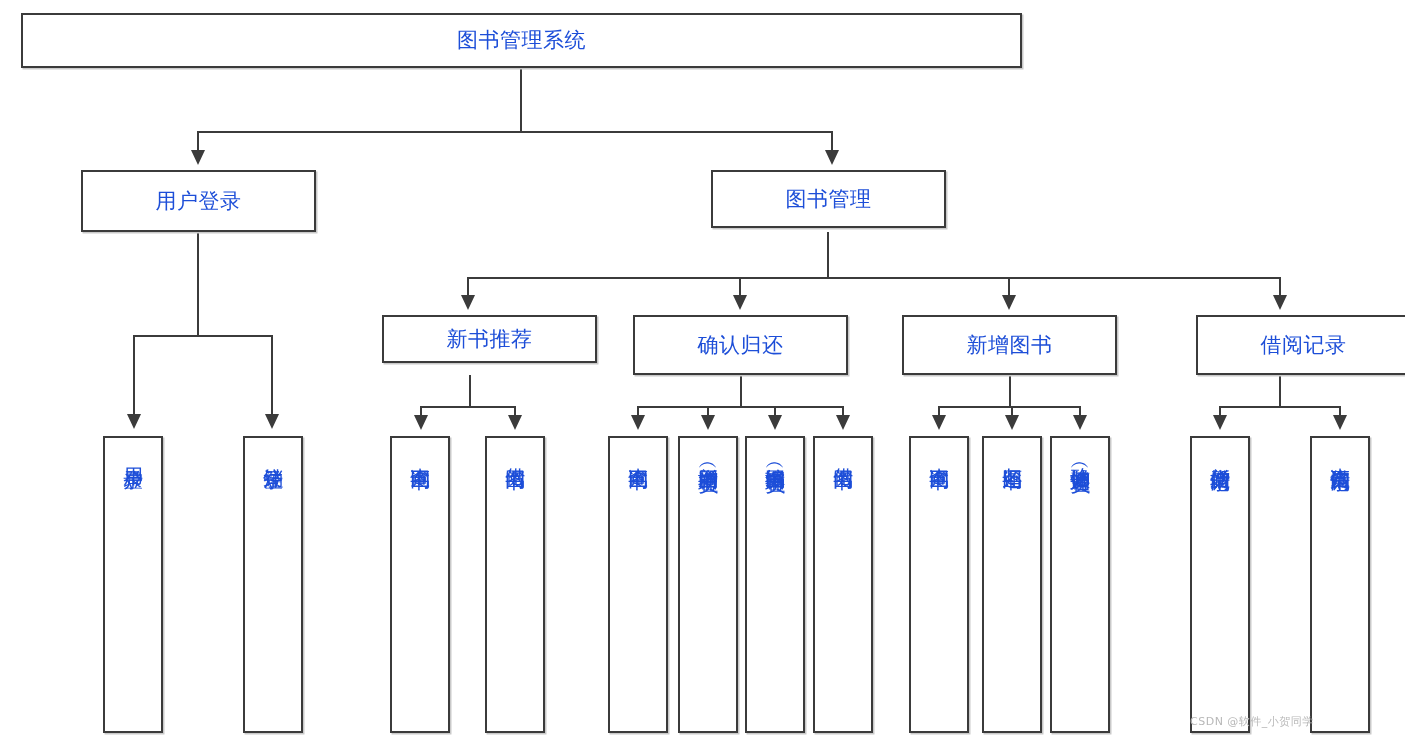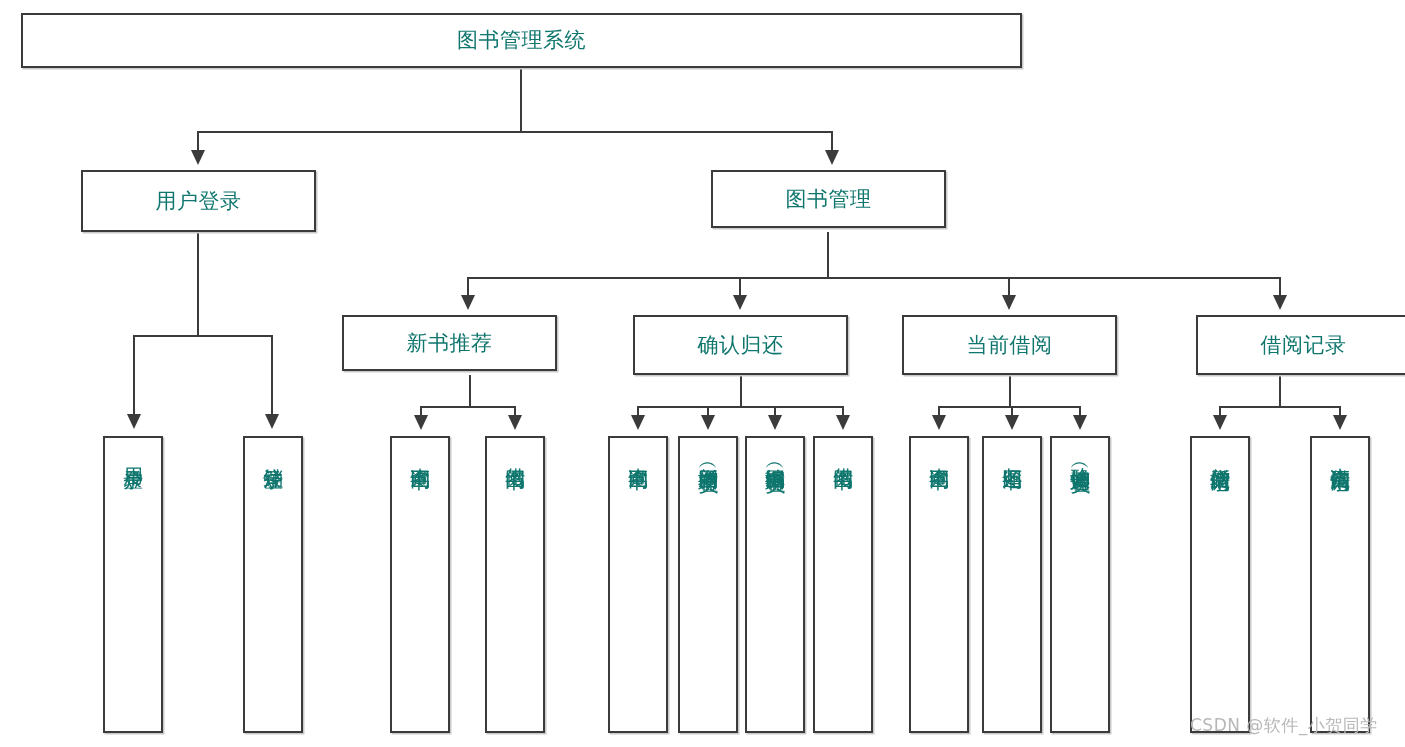--- a/index.html
+++ b/index.html
@@ -28,21 +28,21 @@
     display: flex;
     align-items: center;
     justify-content: center;
     color: #2b2b2b;
   }
   .node .label {
     font-size: 21px;
     line-height: 1.25;
     letter-spacing: 0.5px;
     white-space: nowrap;
-    color: #0f766e;
+    color: #1d4ed8;
   }
   
   .node.vertical {
     align-items: flex-start;
     padding-top: 14px;
   }
   .node.vertical .label {
     writing-mode: vertical-rl;
     text-orientation: upright;
     font-size: 20px;
@@ -61,21 +61,21 @@
     position: absolute;
     width: 0;
     height: 0;
     border-left: 7px solid transparent;
     border-right: 7px solid transparent;
     border-top: 15px solid #3b3b3b;
   }
   
   #watermark {
     position: absolute;
-    font-size: 17px;
+    font-size: 11px;
     color: #b8b8b8;
     white-space: nowrap;
     letter-spacing: 0.5px;
     font-family: "DejaVu Sans", "Liberation Sans", sans-serif;
   }
 </style>
 </head>
 <body>
 
 <div id="canvas">
@@ -144,30 +144,30 @@
   </div>
 
   <div class="node" style="left:81px; top:170px; width:235px; height:62px;">
     <span class="label">用户登录</span>
   </div>
 
   <div class="node" style="left:711px; top:170px; width:235px; height:58px;">
     <span class="label">图书管理</span>
   </div>
 
-  <div class="node" style="left:342px; top:315px; width:215px; height:56px;">
+  <div class="node" style="left:382px; top:315px; width:215px; height:48px;">
     <span class="label">新书推荐</span>
   </div>
 
   <div class="node" style="left:633px; top:315px; width:215px; height:60px;">
     <span class="label">确认归还</span>
   </div>
 
   <div class="node" style="left:902px; top:315px; width:215px; height:60px;">
-    <span class="label">当前借阅</span>
+    <span class="label">新增图书</span>
   </div>
 
   <div class="node" style="left:1172px; top:315px; width:215px; height:60px;margin-left:24px;">
     <span class="label">借阅记录</span>
   </div>
 
   <div class="node vertical" style="left:103px; top:436px; width:60px; height:297px;">
     <span class="label">用户登录</span>
   </div>
 

